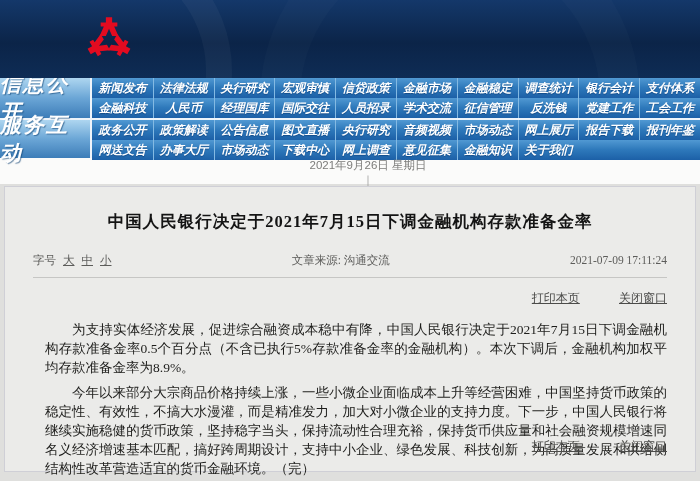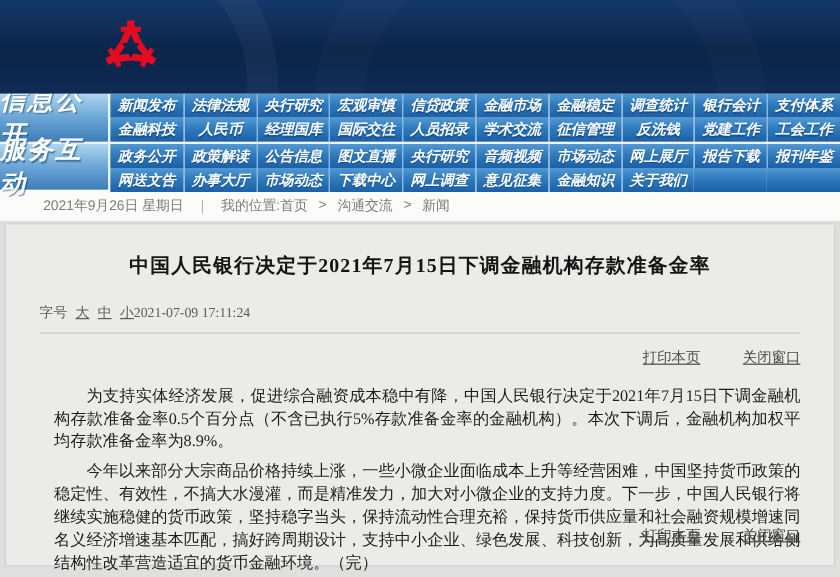--- a/index.html
+++ b/index.html
@@ -48,21 +48,21 @@
     border-left:1px solid #84bae3;
     text-shadow:0 1px 1px rgba(0,40,90,0.45);
     cursor:pointer;
     font-style:italic;
   }
   .nav-item.first-col, .nav-item.empty { border-left:none; }
 
   
   .breadcrumb-bar {
     height:26px; background:#fbfbfa; display:flex; align-items:center;
-    padding-left:36px; font-size:11.5px; color:#7c7c7a; white-space:nowrap;
+    padding-left:36px; font-size:11.5px; color:#7c7c7a; white-space:nowrap;flex-direction:column;
   }
   .breadcrumb-bar .bc-divider { margin:0 10px; color:#9a9a98; }
   .breadcrumb-bar .crumb { color:#7c7c7a; cursor:pointer; }
   .breadcrumb-bar .bc-sep { margin:0 9px; }
 
   
   .card {
     margin:2px 4px 0; height:286px; background:#ebebe9;
     border:1px solid #cfcfd6; padding:0 28px; position:relative;
   }
@@ -74,21 +74,21 @@
   .meta-row {
     margin-top:20px; display:flex; align-items:baseline;
     font-family:"Liberation Serif", serif; font-size:11.5px; color:#5c5c5a;
     border-bottom:1px solid #c6c6c4; padding-bottom:9px;
   }
   .meta-left { display:flex; align-items:baseline; }
   .size-link { margin-left:7px; text-decoration:underline; cursor:pointer; color:#5c5c5a; }
   .meta-center { flex:1; text-align:center; }
   .meta-right { text-align:right; }
   .links-row {
-    text-align:right; font-family:Liberation Sans, sans-serif; font-size:12px; color:#4c4c4a;
+    text-align:right; font-family:Liberation Mono, monospace; font-size:12px; color:#4c4c4a;
   }
   .links-row.top { margin-top:12px; }
   .links-row.bottom { position:absolute; right:28px; bottom:16px; }
   .doc-link { text-decoration:underline; cursor:pointer; color:#4c4c4a; }
   .doc-link + .doc-link { margin-left:32px; }
   .article-body { margin-top:13px; }
   .article-body p {
     font-family:"Liberation Serif", serif; font-size:13.5px; color:#1d1d1b;
     line-height:19px; text-indent:2em; text-align:justify; margin-bottom:6px;margin-left:12px;
   }
@@ -179,20 +179,21 @@
 <div class="card">
   <div class="article-title">中国人民银行决定于2021年7月15日下调金融机构存款准备金率</div>
 
   <div class="meta-row">
     <span class="meta-left">
       <span>字号</span>
     <span class="size-link">大</span>
         <span class="size-link">中</span>
         <span class="size-link">小</span>
       </span>
+    <span class="meta-center">文章来源: 沟通交流</span>
     <span class="meta-right">2021-07-09 17:11:24</span>
   </div>
 
   <div class="links-row top">
     <span class="doc-link">打印本页</span>
     <span class="doc-link">关闭窗口</span>
   </div>
 
   <div class="article-body">
       <p>为支持实体经济发展，促进综合融资成本稳中有降，中国人民银行决定于2021年7月15日下调金融机构存款准备金率0.5个百分点（不含已执行5%存款准备金率的金融机构）。本次下调后，金融机构加权平均存款准备金率为8.9%。</p>

